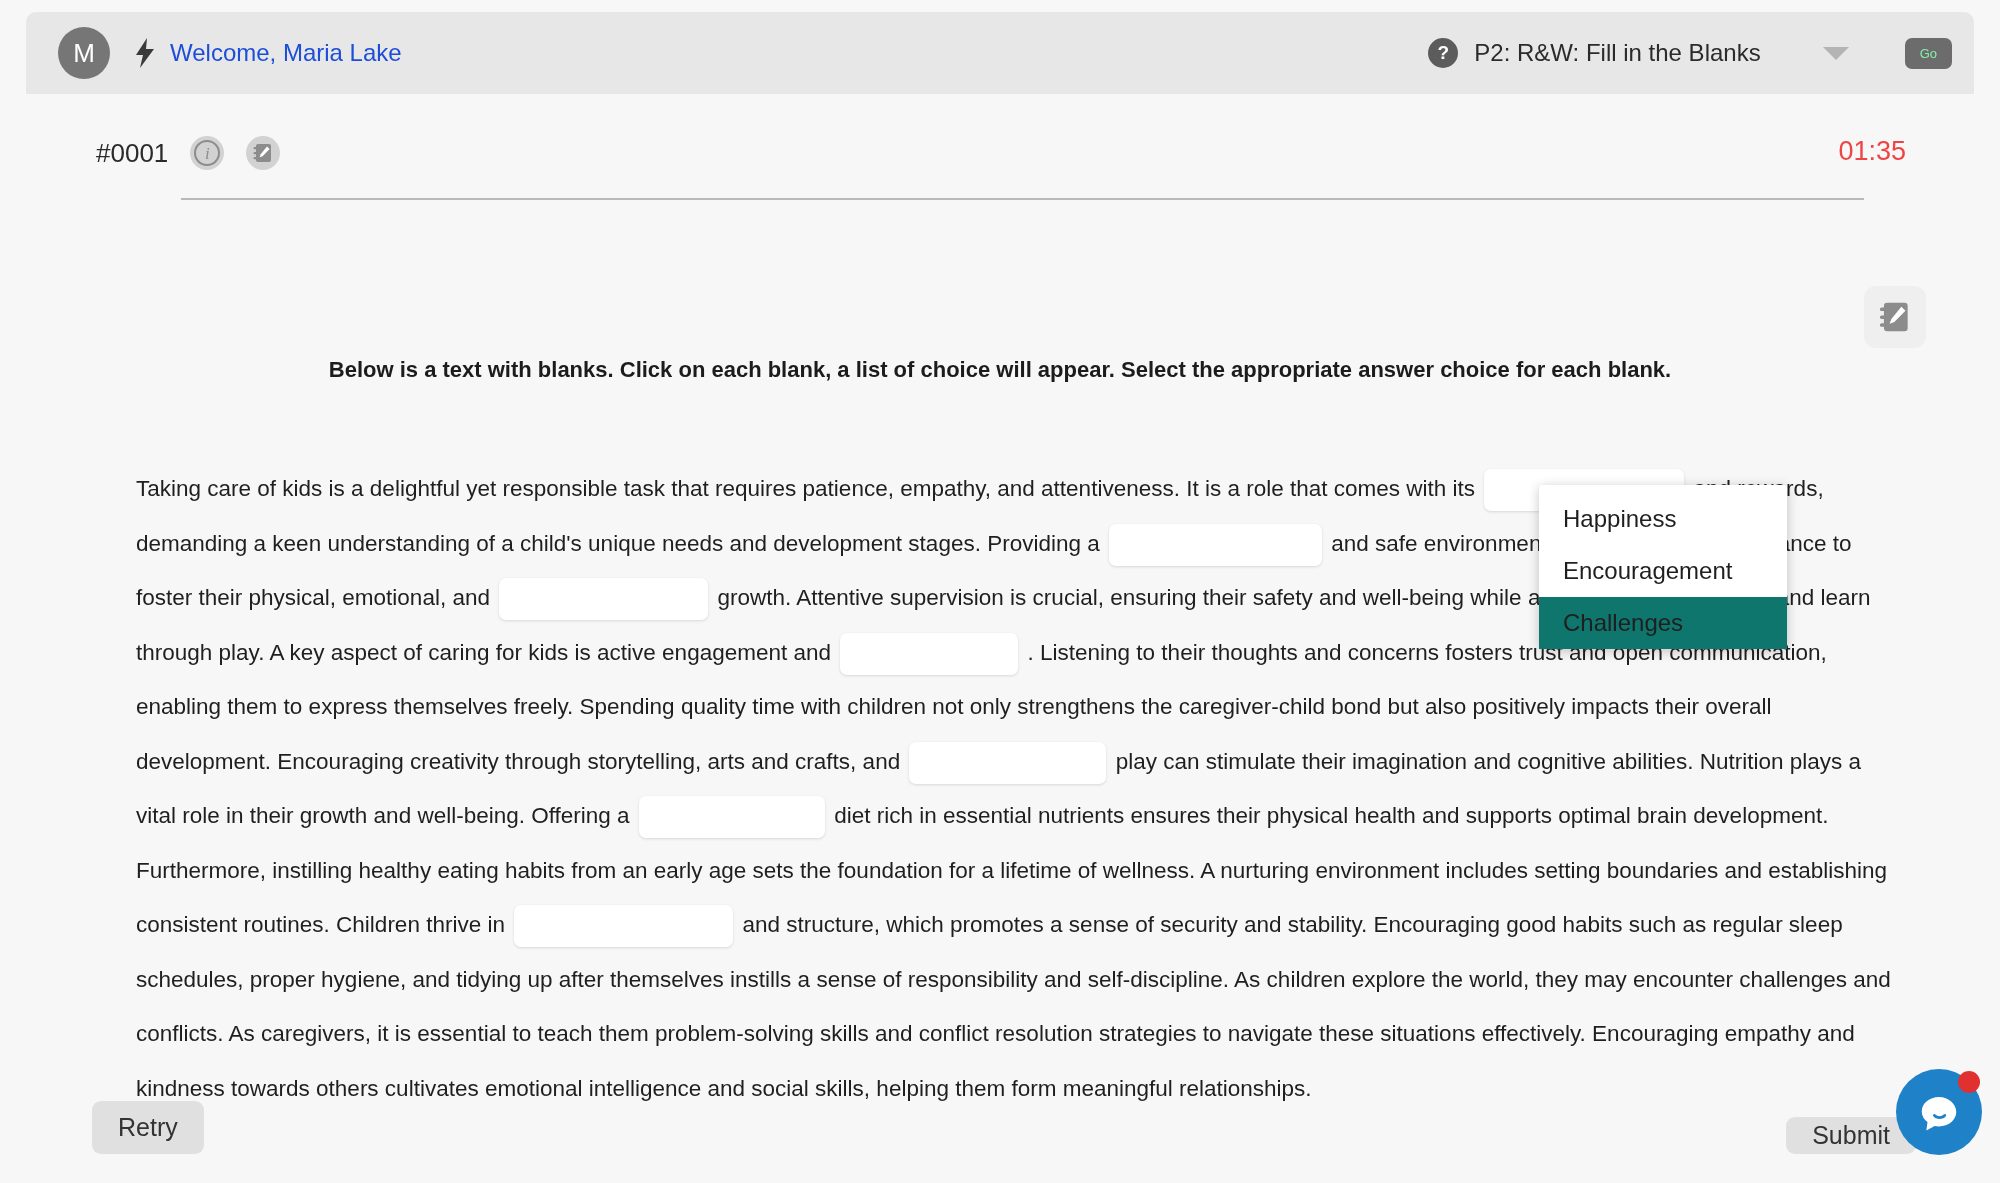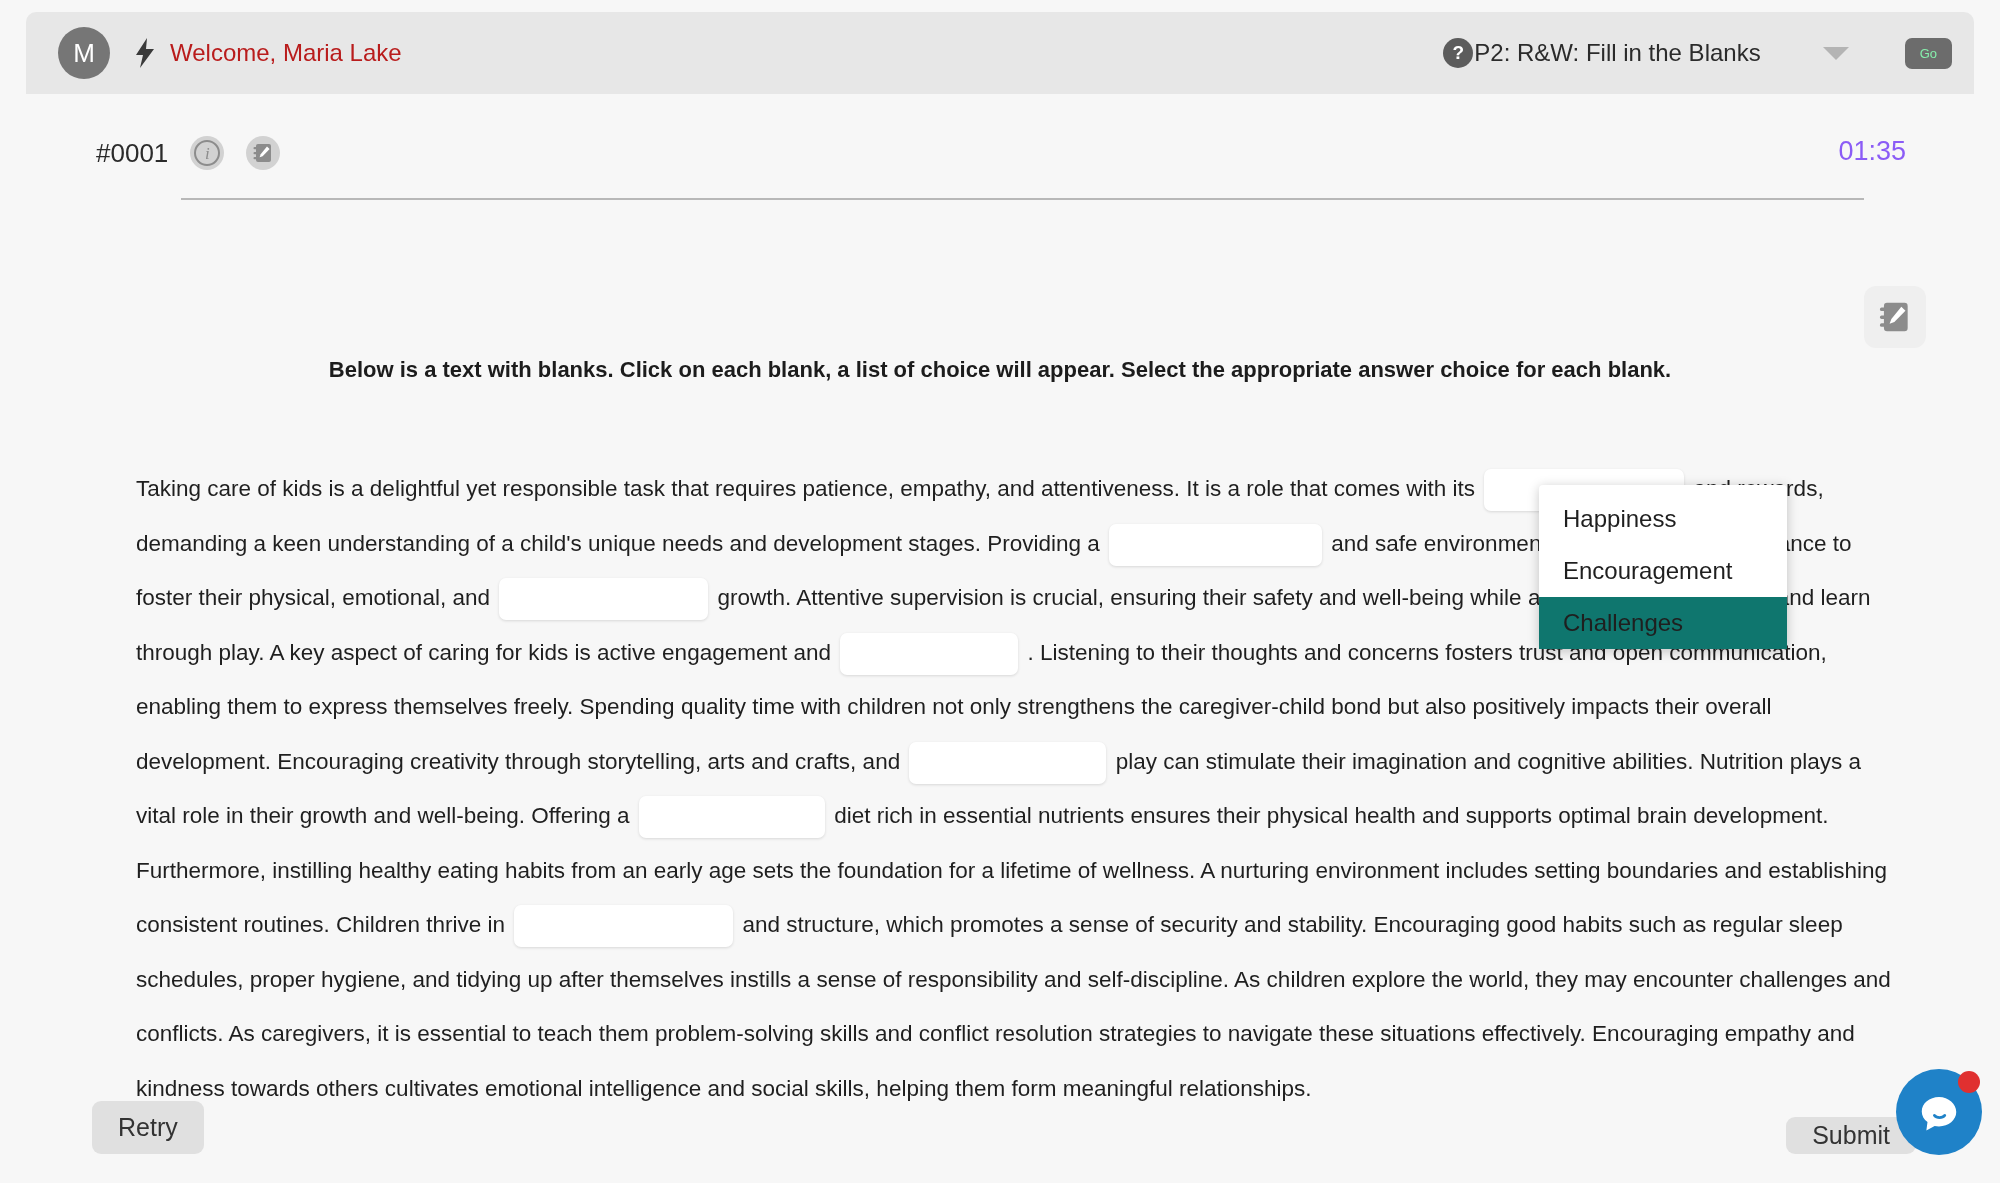--- a/index.html
+++ b/index.html
@@ -39,40 +39,40 @@
     flex: 0 0 auto;
   }
   .bolt-icon {
     margin-left: 24px;
     flex: 0 0 auto;
     display: flex; align-items: center;
   }
   .welcome-text {
     margin-left: 14px;
     font-size: 24px;
-    color: #b91c1c;
+    color: #1d4ed8;
     white-space: nowrap;
   }
   .header-right {
     margin-left: auto;
     display: flex;
     align-items: center;
   }
   .help-icon {
     width: 30px; height: 30px;
     border-radius: 50%;
     background: #5c5c5c;
     color: #ffffff;
     font-size: 19px;
     font-weight: bold;
     display: flex; align-items: center; justify-content: center;
     flex: 0 0 auto;
   }
   .task-select {
-    margin-left: 1px;
+    margin-left: 16px;
     font-size: 24px;
     color: #2b2b2b;
     white-space: nowrap;
   }
   .chevron-down {
     margin-left: 62px;
     width: 0; height: 0;
     border-left: 13px solid transparent;
     border-right: 13px solid transparent;
     border-top: 13px solid #b4b4b4;
@@ -127,21 +127,21 @@
     font-style: italic;
     font-family: "Liberation Serif", serif;
     display: flex; align-items: center; justify-content: center;
     line-height: 1;
   }
 
   .timer {
     position: absolute;
     right: 68px; top: 42px;
     font-size: 27px;
-    color: #8b5cf6;
+    color: #ef4444;
   }
 
   .divider {
     position: absolute;
     left: 155px; top: 104px;
     width: 1683px; height: 2px;
     background: #b8b8b8;
   }
 
   .notepad-badge {

